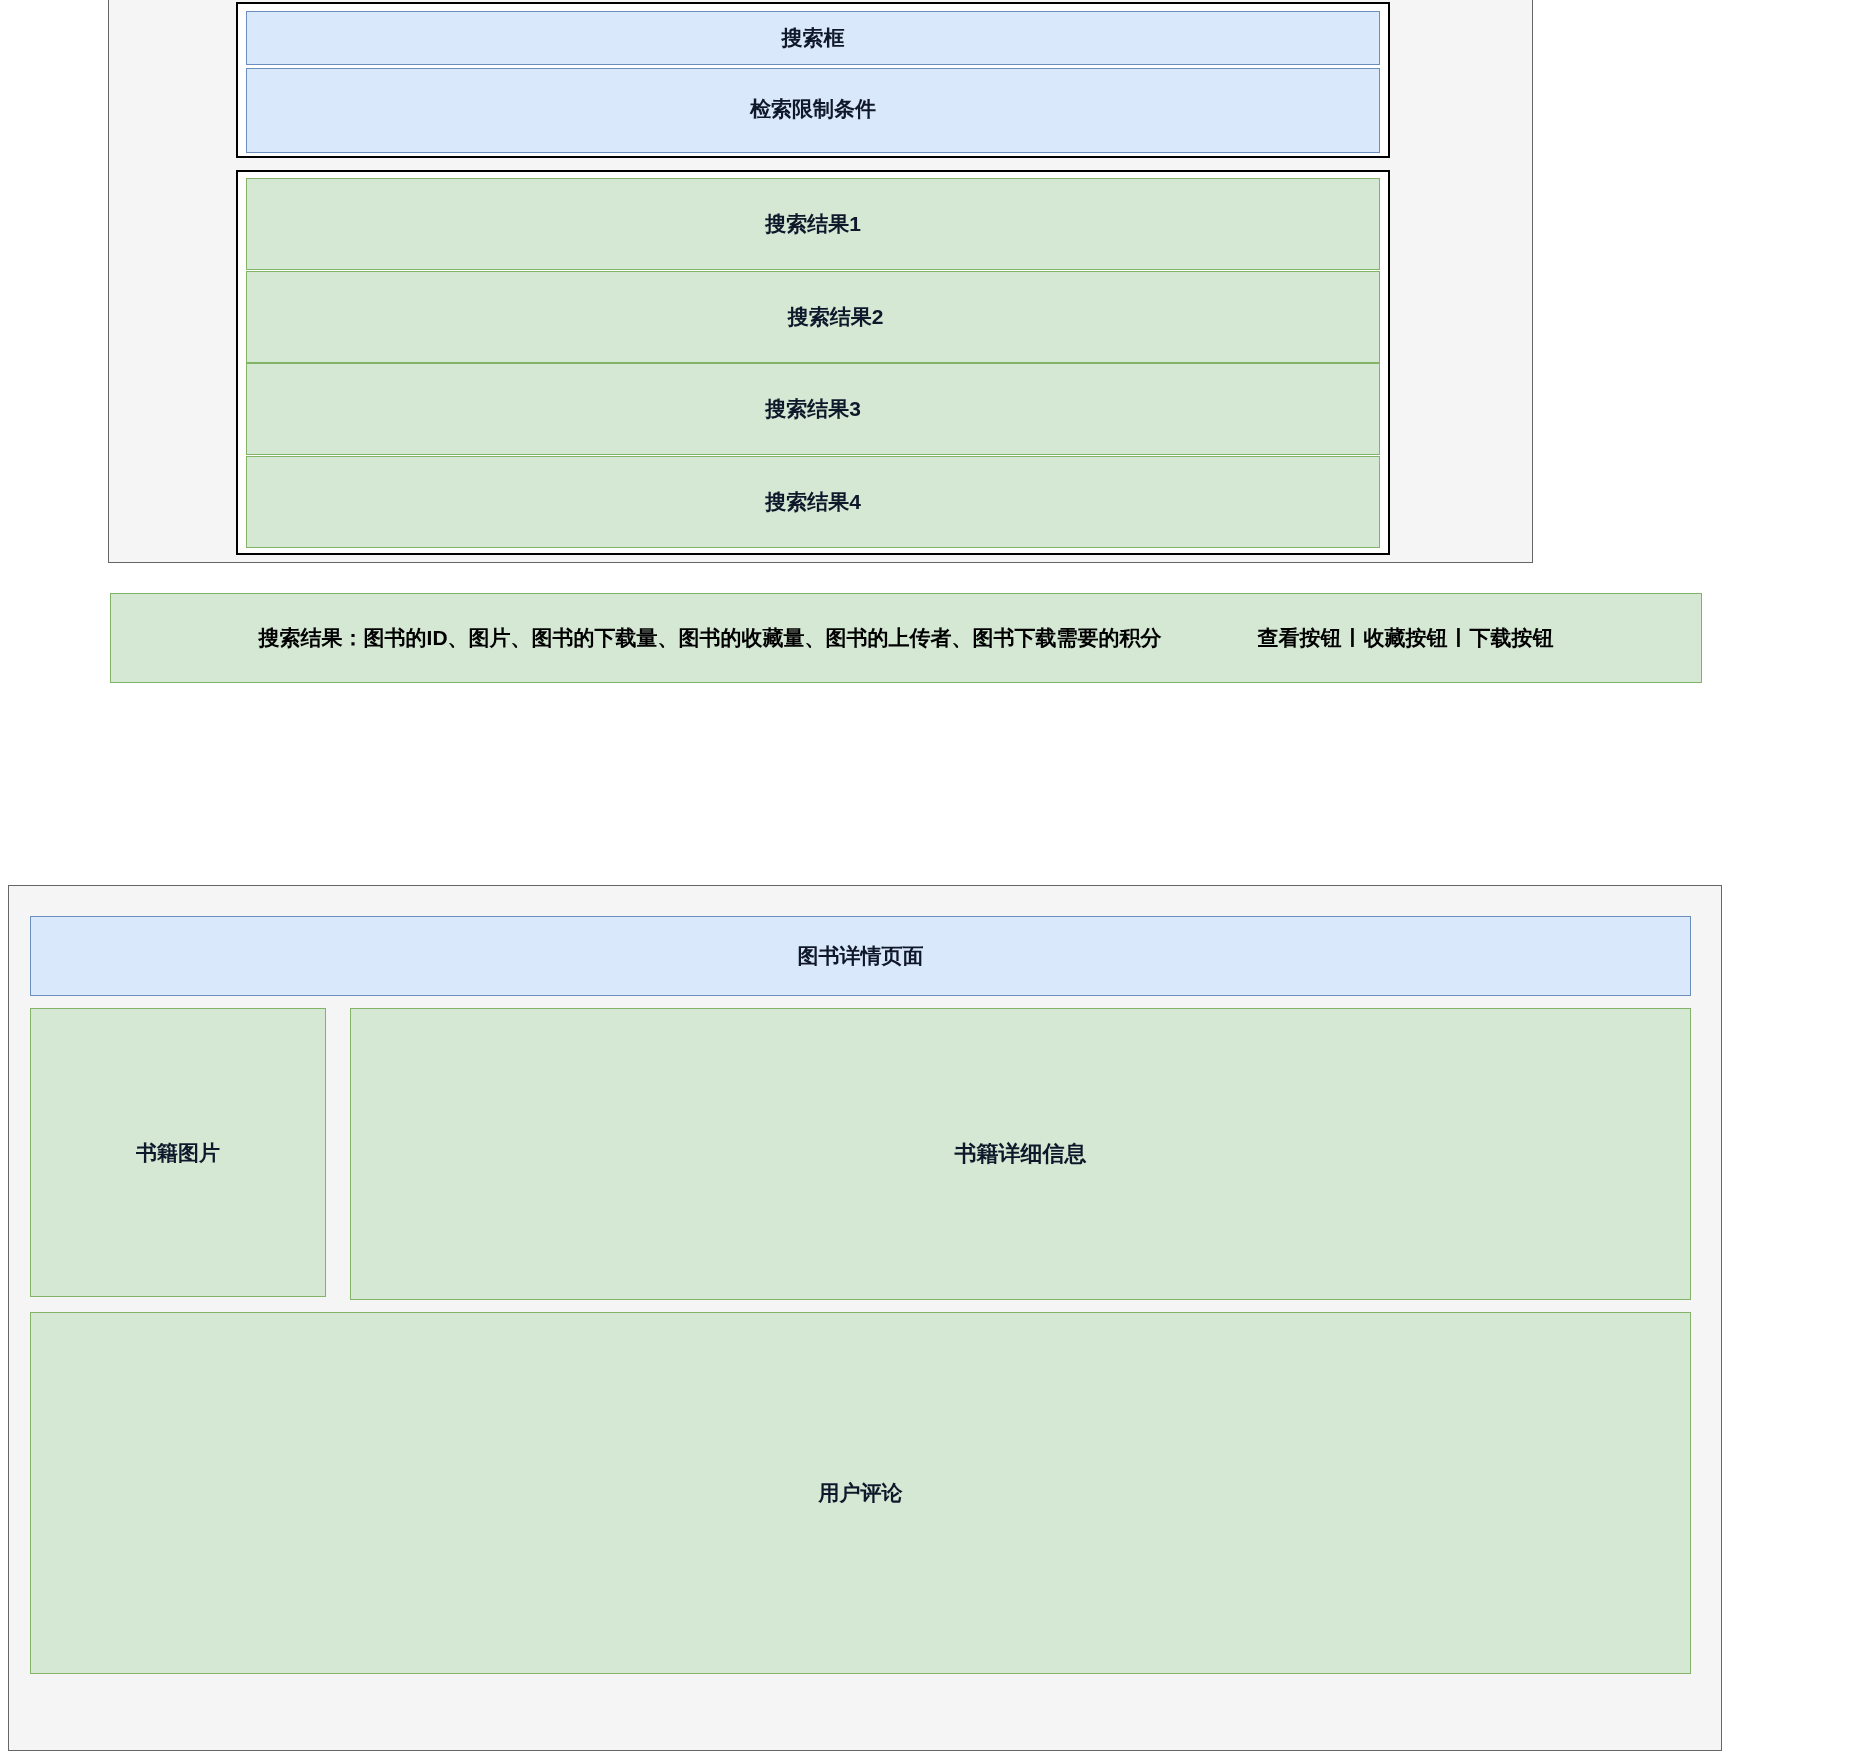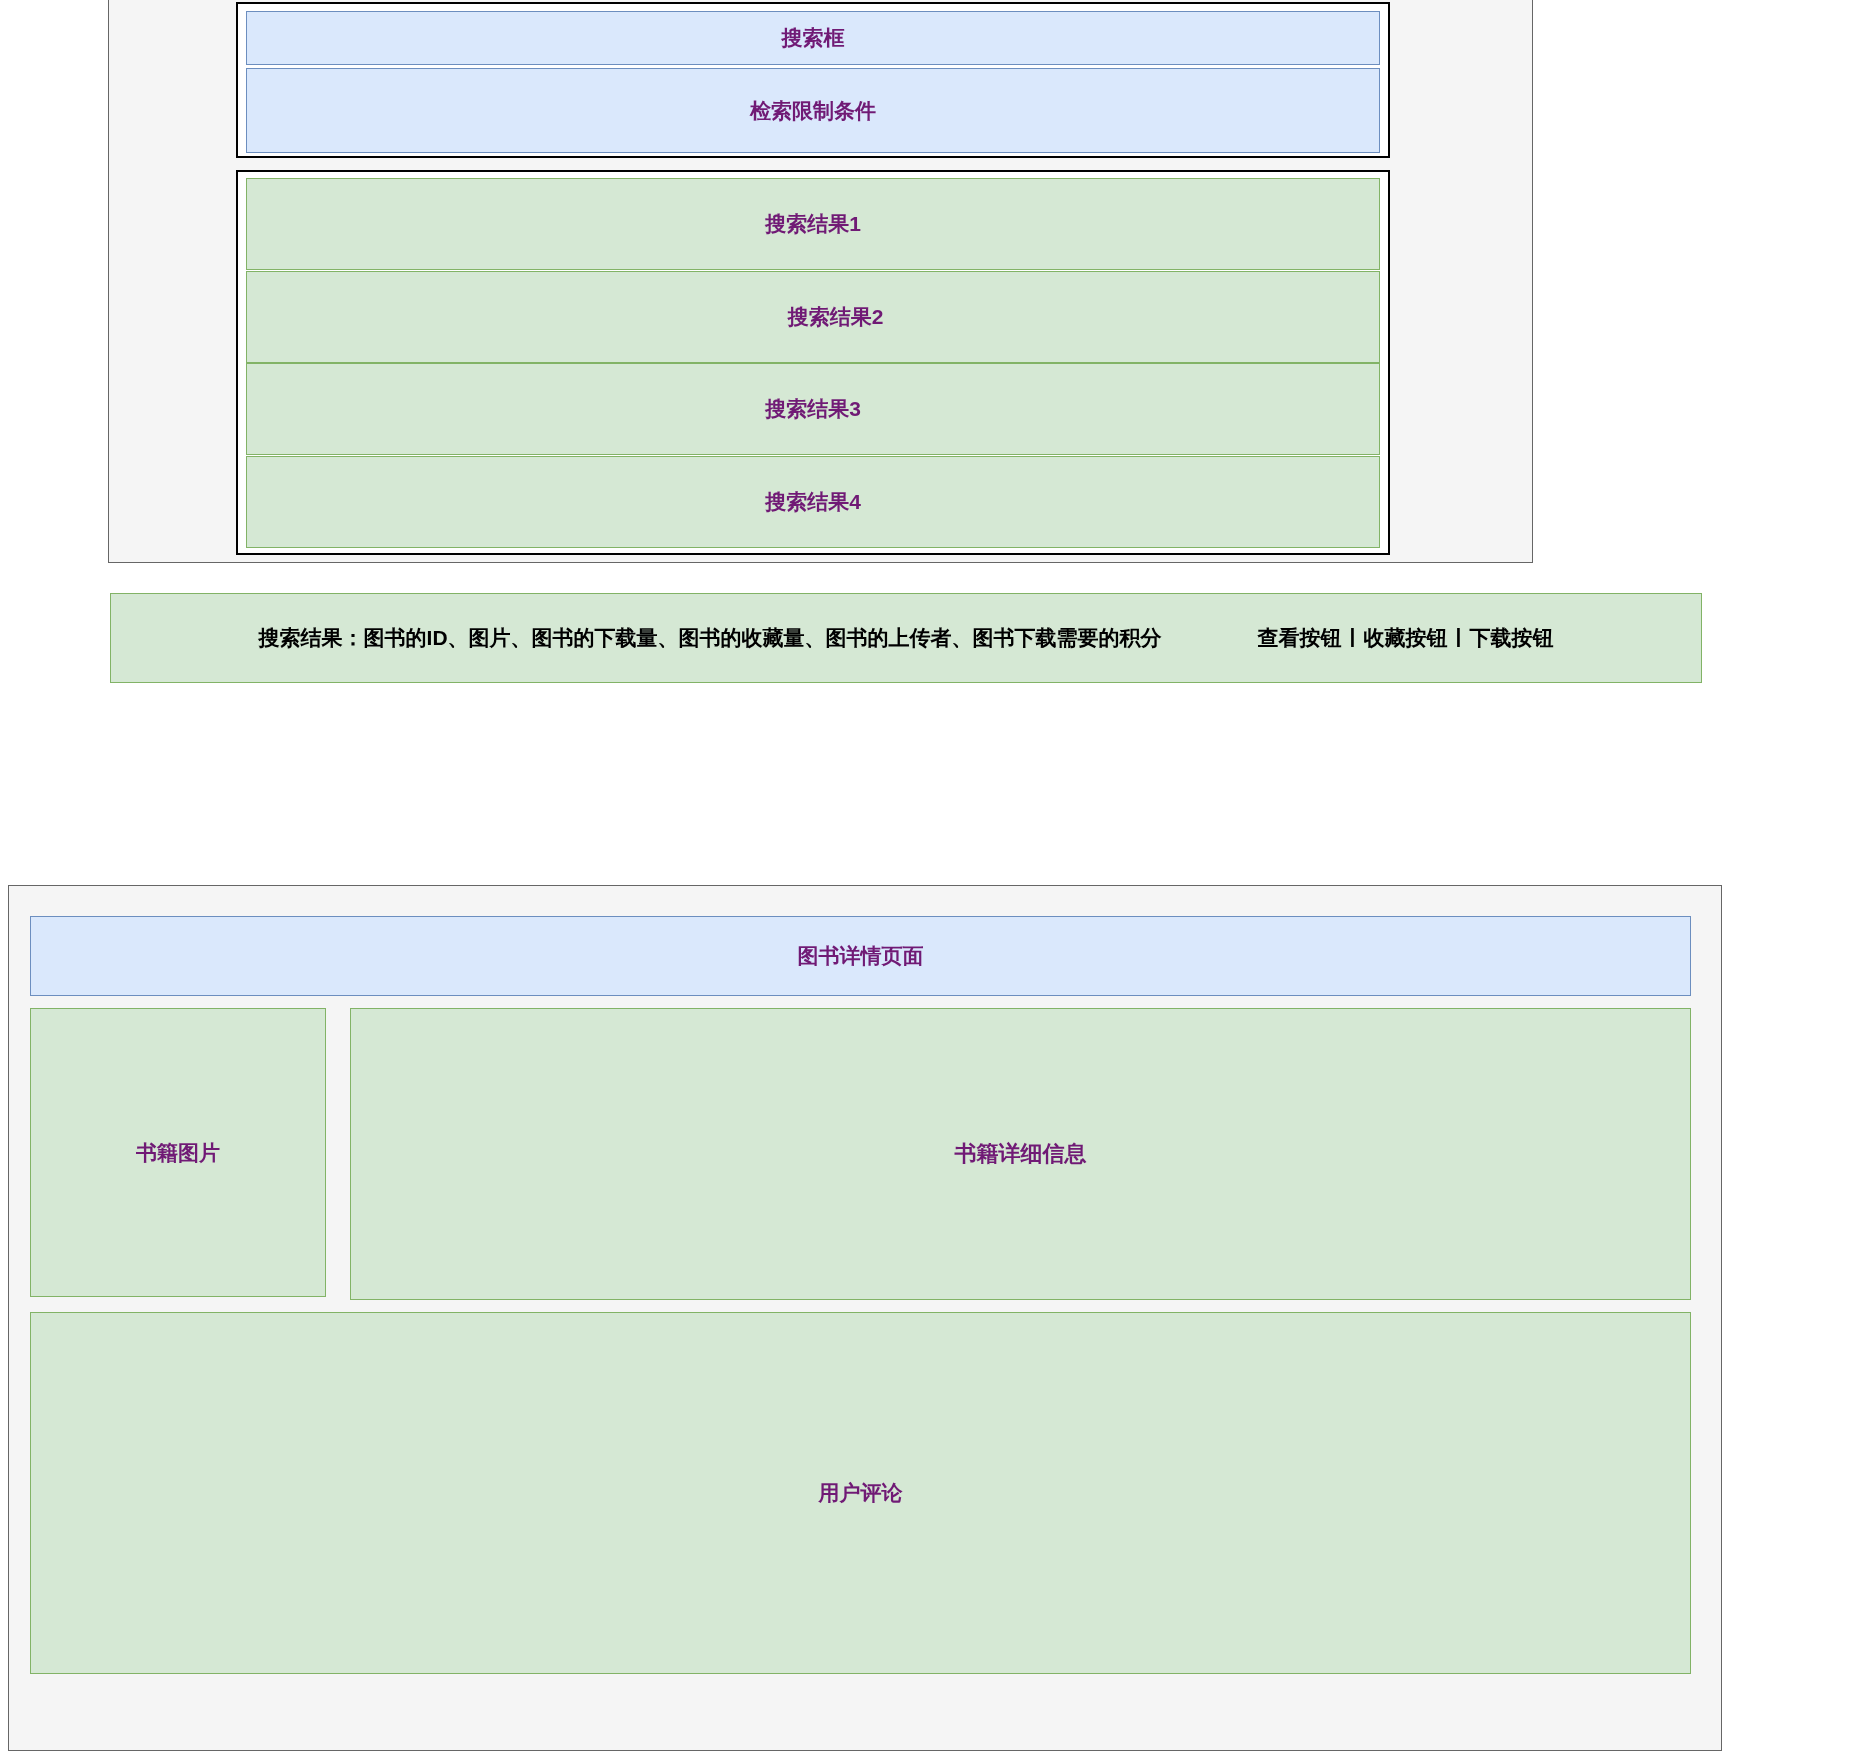--- a/index.html
+++ b/index.html
@@ -16,21 +16,21 @@
   }
   .abs { position: absolute; box-sizing: border-box; }
 
   
   .lbl {
     display: flex;
     align-items: center;
     justify-content: center;
     text-align: center;
     font-weight: bold;
-    color: #701a75;
+    color: #0f172a;
     line-height: 1.3;
   }
 
   
   #search-screen {
     left: 108px;
     top: 0px;
     width: 1425px;
     height: 563px;
     background: #f5f5f5;
@@ -72,20 +72,21 @@
     width: 1134px;
     height: 54px;
     font-size: 21px;
   }
   #search-filters-field {
     left: 246px;
     top: 68px;
     width: 1134px;
     height: 85px;
     font-size: 21px;
+    font-family: Liberation Mono, monospace;
   }
 
   .result-item {
     left: 246px;
     width: 1134px;
     height: 92px;
     font-size: 21px;
   }
   #result-item-1 { top: 178px; }
   #result-item-2 { top: 271px; padding-left: 45px; }

